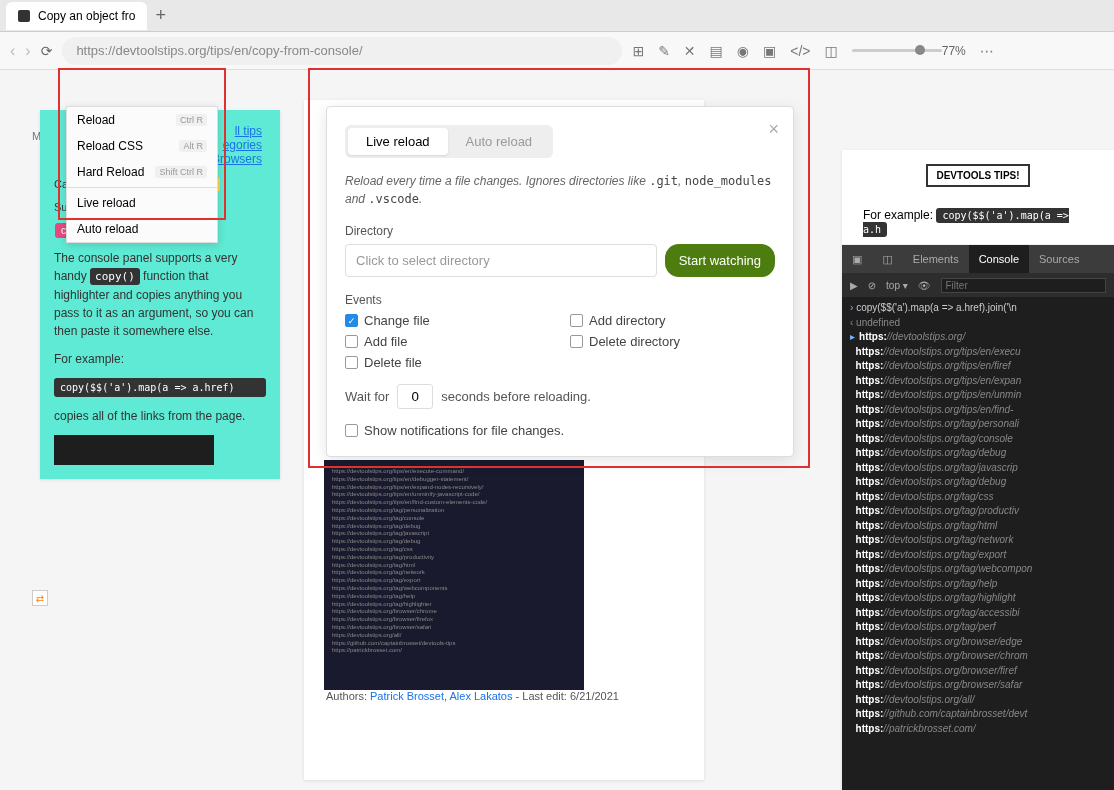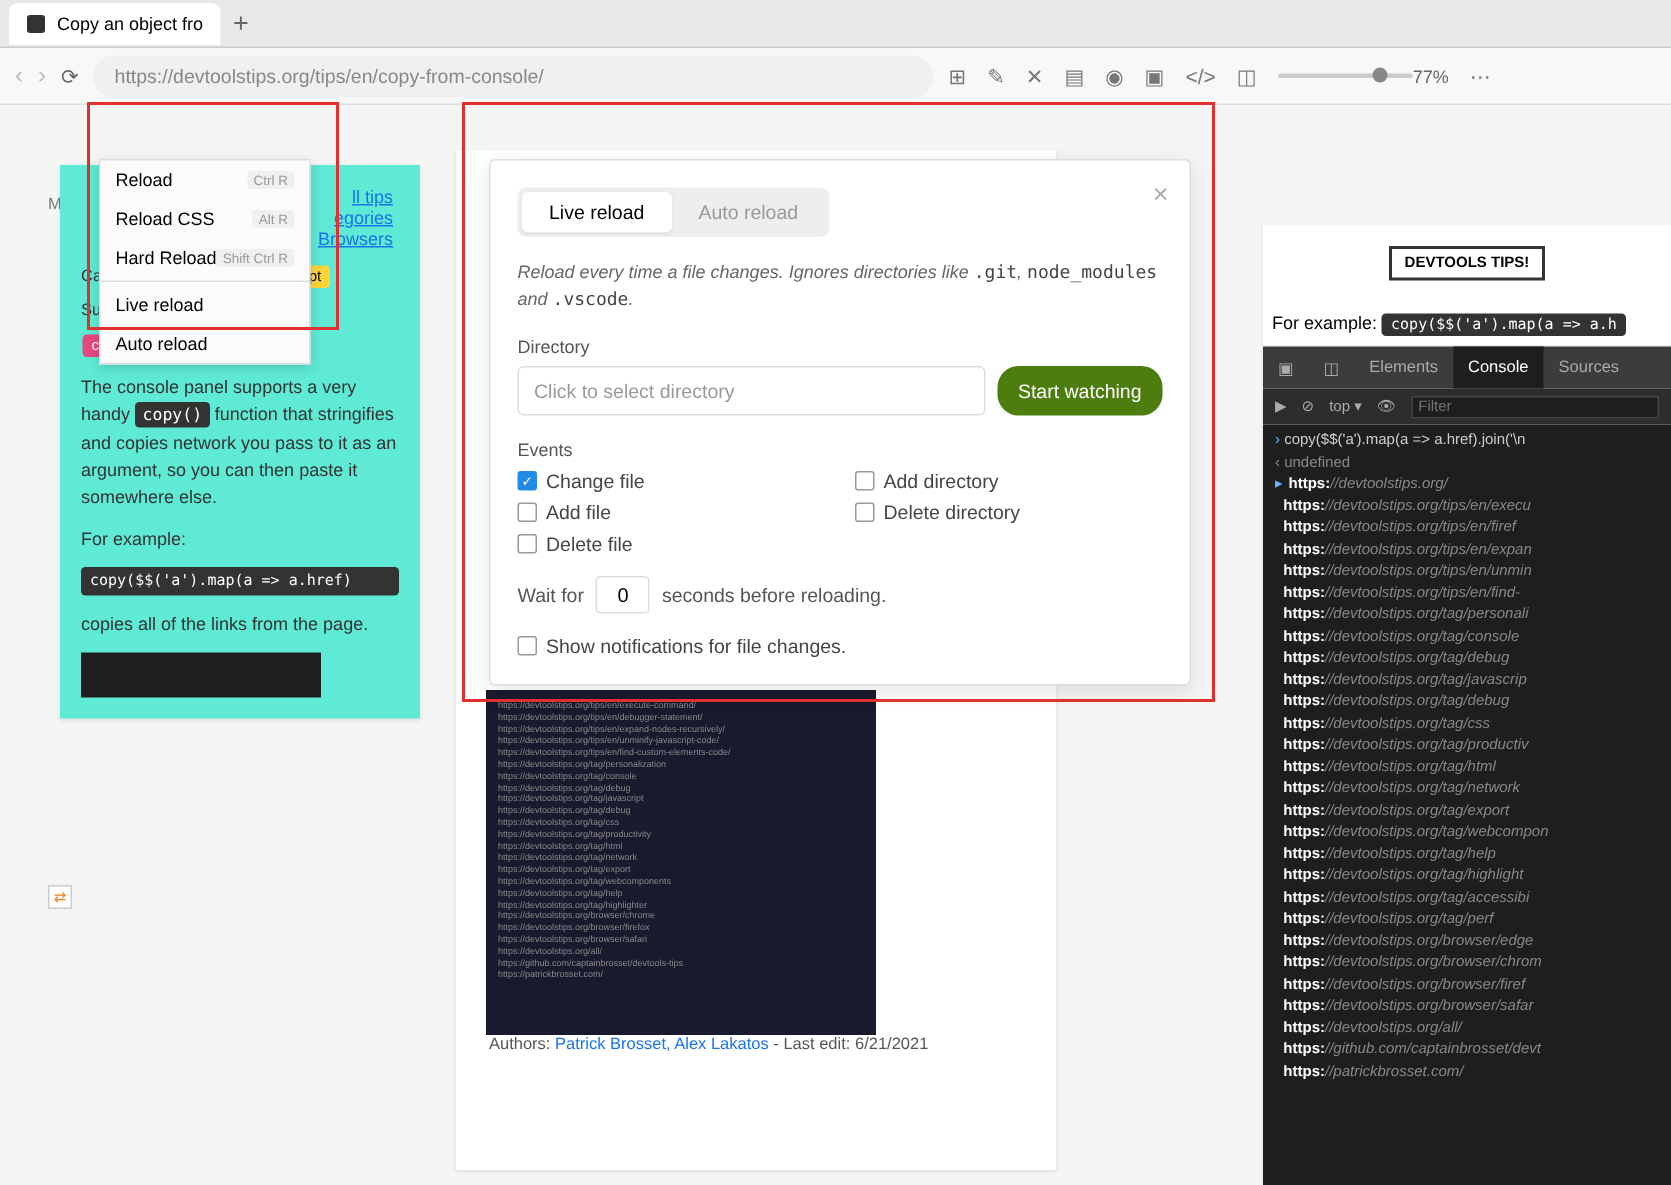--- a/index.html
+++ b/index.html
@@ -41,21 +41,21 @@
 
 
 .resize-handle { position: absolute; left: 32px; top: 520px; width: 16px; height: 16px; background: #fff; border: 1px solid #ccc; display: flex; align-items: center; justify-content: center; font-size: 10px; color: #fd7e14; }
 
 
 .mobile-label { position: absolute; left: 32px; top: 60px; font-size: 11px; color: #777; }
 .size-label { position: absolute; left: 214px; top: 60px; font-size: 11px; color: #777; }
 .kebab { position: absolute; left: 264px; top: 60px; font-size: 14px; color: #777; }
 
 
-.context-menu { position: absolute; left: 66px; top: 36px; width: 141px; background: #fbfbfb; border: 1px solid #ddd; box-shadow: 0 2px 8px rgba(0,0,0,0.15); font-size: 12px; z-index: 50; }
+.context-menu { position: absolute; left: 66px; top: 36px; width: 152px; background: #fbfbfb; border: 1px solid #ddd; box-shadow: 0 2px 8px rgba(0,0,0,0.15); font-size: 12px; z-index: 50; }
 .context-menu .item { padding: 6px 10px; display: flex; justify-content: space-between; align-items: center; cursor: pointer; }
 .context-menu .shortcut { font-size: 9px; color: #999; background: #f0f0f0; padding: 1px 4px; border-radius: 2px; }
 .context-menu .divider { height: 1px; background: #ddd; margin: 2px 0; }
 
 
 .red-box-1 { position: absolute; left: 58px; top: -2px; width: 168px; height: 152px; border: 2px solid #e03131; z-index: 60; pointer-events: none; }
 .red-box-2 { position: absolute; left: 308px; top: -2px; width: 502px; height: 400px; border: 2px solid #e03131; z-index: 60; pointer-events: none; }
 
 
 .reload-dialog { position: absolute; left: 326px; top: 36px; width: 468px; background: #fff; border: 1px solid #ddd; border-radius: 4px; padding: 18px; box-shadow: 0 4px 16px rgba(0,0,0,0.1); z-index: 40; font-size: 13px; }
@@ -83,21 +83,21 @@
 .page-center { position: absolute; left: 304px; top: 30px; width: 400px; height: 680px; background: #fff; z-index: 10; box-shadow: 0 1px 3px rgba(0,0,0,0.1); }
 .page-center .dark-block { position: absolute; left: 20px; top: 360px; width: 260px; height: 230px; background: #1a1a2e; padding: 8px; font-family: monospace; font-size: 6px; color: #888; line-height: 1.3; overflow: hidden; }
 .page-center .dark-block div { white-space: nowrap; }
 .authors { position: absolute; left: 326px; top: 620px; font-size: 11px; color: #555; z-index: 15; }
 .authors .name { color: #1a73e8; }
 
 
 .devtools-right { position: absolute; right: 0; top: 80px; width: 272px; height: 640px; background: #fff; box-shadow: 0 1px 3px rgba(0,0,0,0.1); }
 .logo-area { height: 50px; display: flex; align-items: center; justify-content: center; }
 .logo-badge { border: 2px solid #333; padding: 4px 8px; font-size: 10px; font-weight: bold; position: relative; }
-.example-row { padding: 8px 6px; font-size: 12px; border-bottom: 1px solid #eee; }
+.example-row { padding: 8px 21px; font-size: 12px; border-bottom: 1px solid #eee; }
 .example-code { background: #333; color: #fff; padding: 2px 6px; border-radius: 3px; font-family: monospace; font-size: 10px; }
 .dt-header { height: 28px; background: #3c3c3c; display: flex; align-items: center; font-size: 11px; color: #aaa; }
 .dt-header .t { padding: 0 10px; height: 100%; display: flex; align-items: center; }
 .dt-header .t.active { background: #1e1e1e; color: #fff; }
 .dt-subbar { height: 24px; background: #2d2d2d; display: flex; align-items: center; gap: 10px; padding: 0 8px; font-size: 10px; color: #aaa; }
 .dt-filter { background: #1e1e1e; border: 1px solid #444; color: #aaa; padding: 1px 4px; font-size: 10px; flex: 1; }
 .console-body { background: #1e1e1e; height: 520px; padding: 4px 8px; font-family: monospace; font-size: 10px; color: #ccc; overflow: hidden; }
 .console-line { white-space: nowrap; line-height: 1.45; }
 .cl-prompt { color: #6cb6ff; }
 .cl-undef { color: #888; }
@@ -186,21 +186,21 @@
     <div class="cat-row">
       <span>Supported by:</span>
       <span class="tag tag-p">edge</span>
       <span class="tag tag-o">firefox</span>
     </div>
     <div class="cat-row">
       <span class="tag tag-p">chrome</span>
       <span class="tag tag-p">safari</span>
     </div>
     <p class="para">
-      <span>The console panel supports a very handy </span><span class="code-inline">copy()</span><span> function that stringifies and copies network you pass to it as an argument, so you can then paste it somewhere else.</span>
+      <span>The console panel supports a very handy </span><span class="code-inline">copy()</span><span> function that highlighter and copies anything you pass to it as an argument, so you can then paste it somewhere else.</span>
     </p>
     <p class="para">For example:</p>
     <div class="code-block">copy($$('a').map(a =&gt; a.href)</div>
     <p class="para">copies all of the links from the page.</p>
     <div class="mini-img"></div>
   </div>
 
   <div class="resize-handle">⇄</div>
 
   <div class="page-center">

